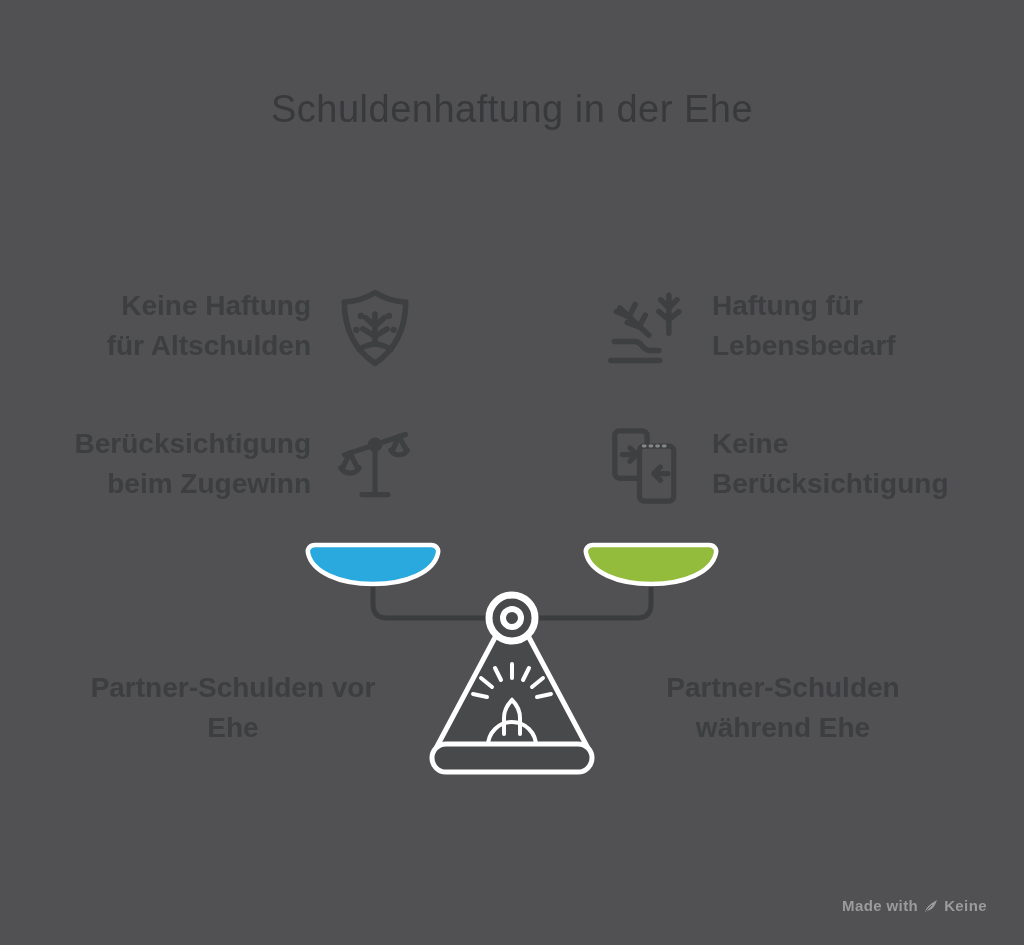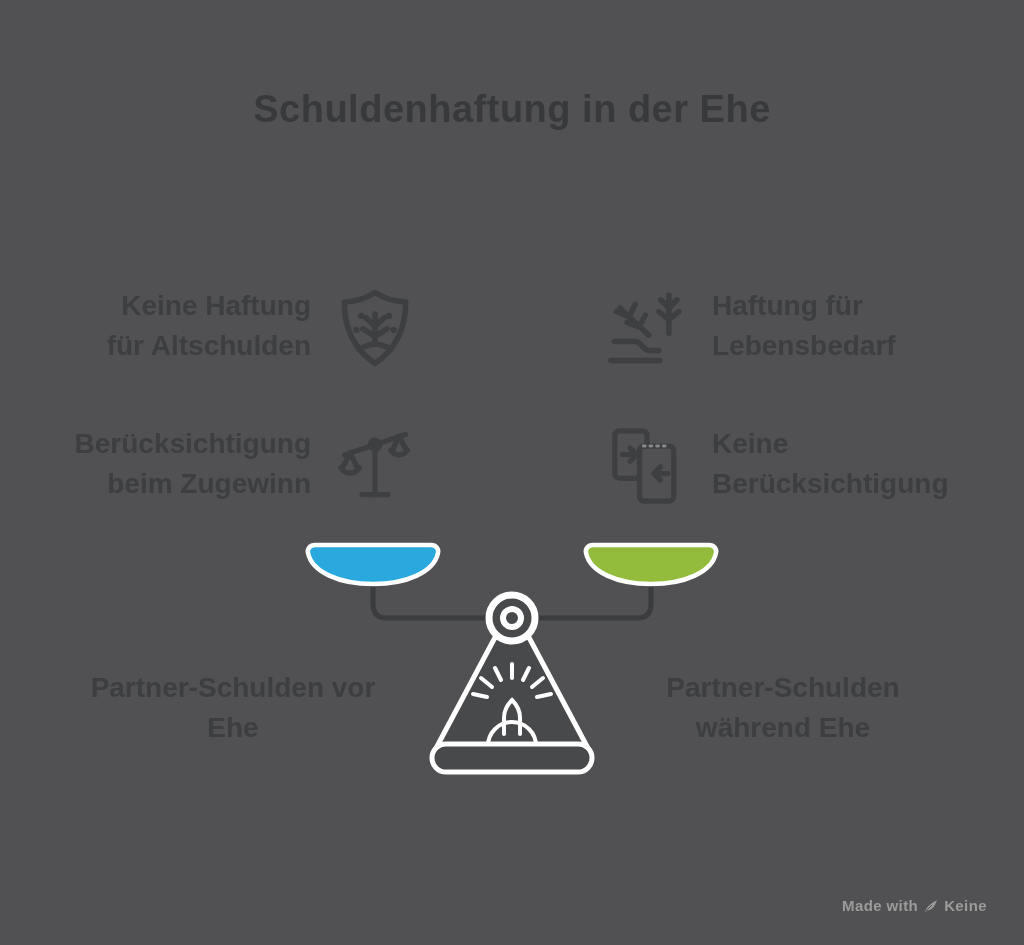--- a/index.html
+++ b/index.html
@@ -7,21 +7,21 @@
     --beam:#3b3c3e; --cone-fill:#48494b; --outline:#ffffff;
     --pan-left:#29a9de; --pan-right:#94bc3c; --watermark-text:#9b9b9b;
   }
   html,body{margin:0;padding:0;}
   .canvas{
     position:relative;width:1024px;height:945px;background:var(--bg);
     font-family:"Liberation Sans",sans-serif;overflow:hidden;
   }
   .title{
     position:absolute;top:88px;left:0;width:100%;text-align:center;
-    font-size:38px;font-weight:bold;color:var(--title-text);letter-spacing:.5px;
+    font-size:38px;font-weight:normal;color:var(--title-text);letter-spacing:.5px;
   }
   .label{
     position:absolute;font-size:28px;font-weight:bold;color:var(--label-text);
     line-height:40px;
   }
   .label.right-align{text-align:right;}
   .label.left-align{text-align:left;}
   .label.center-align{text-align:center;}
   .feature-icon{position:absolute;color:var(--icon);}
   .feature-icon svg{display:block;width:100%;height:100%;}

